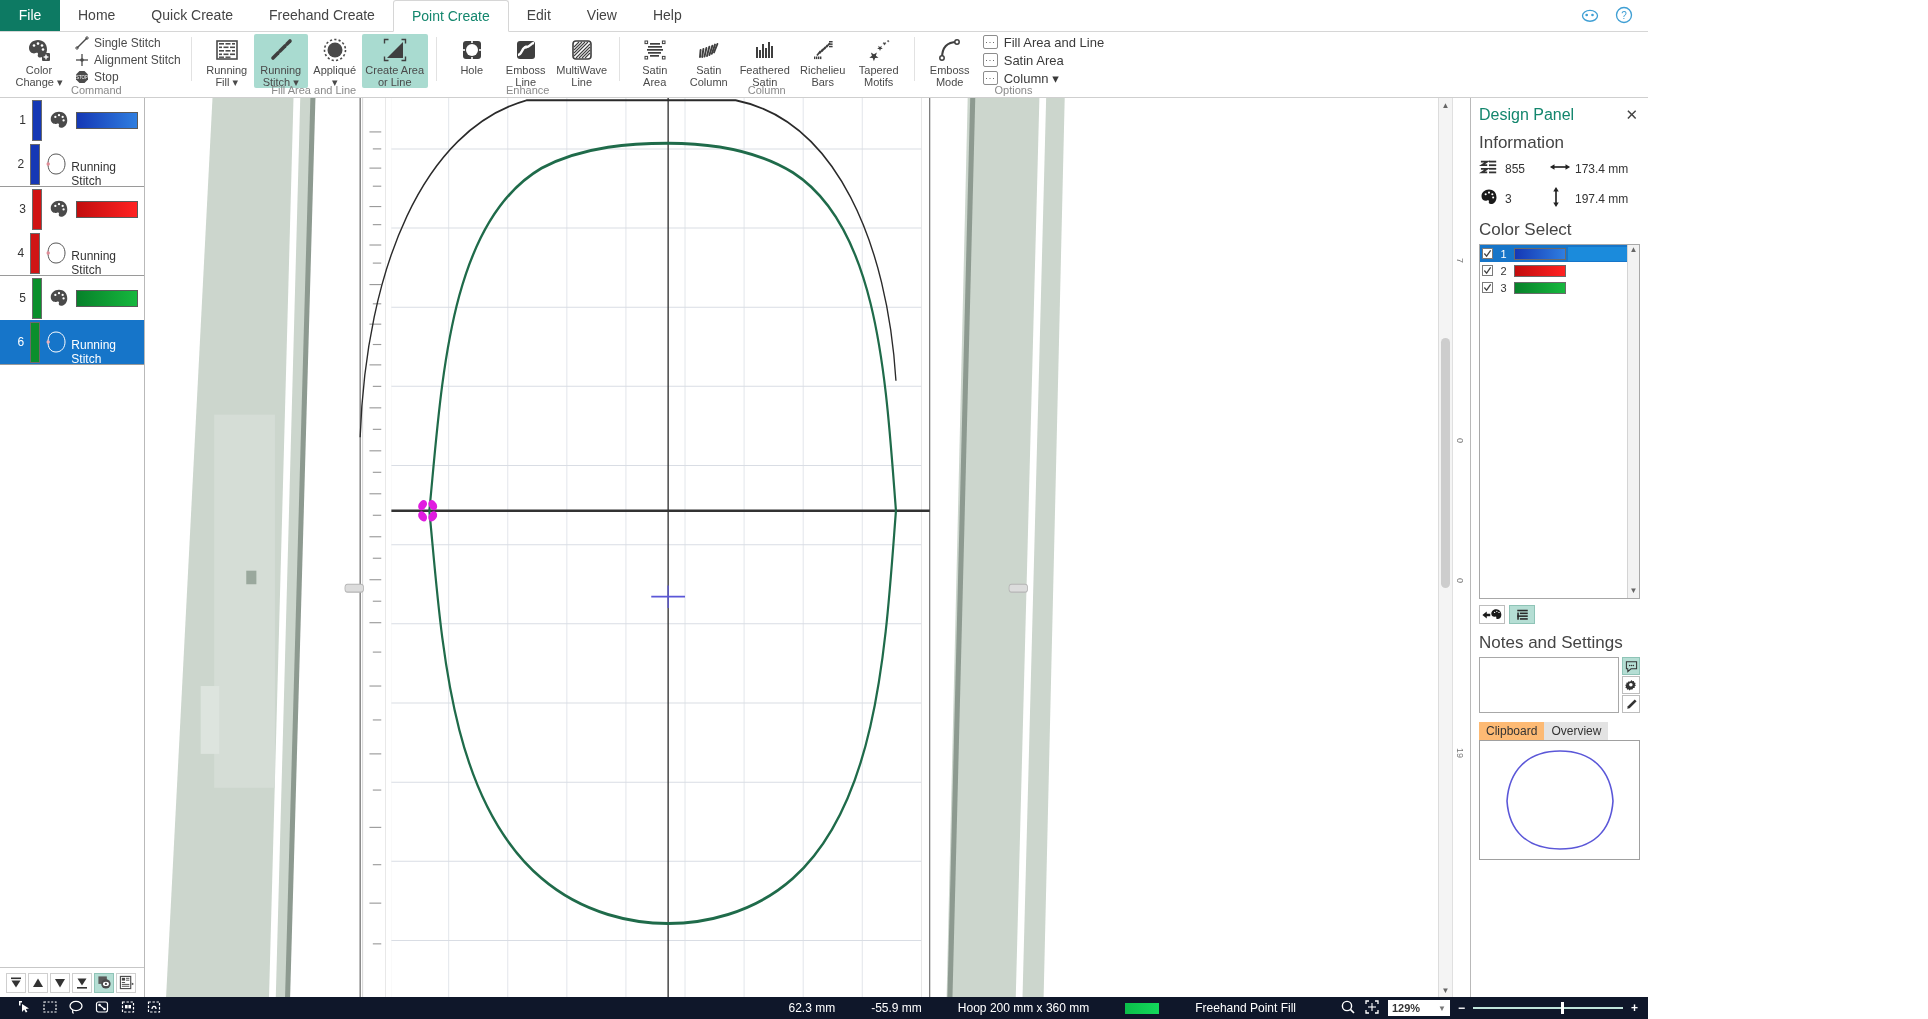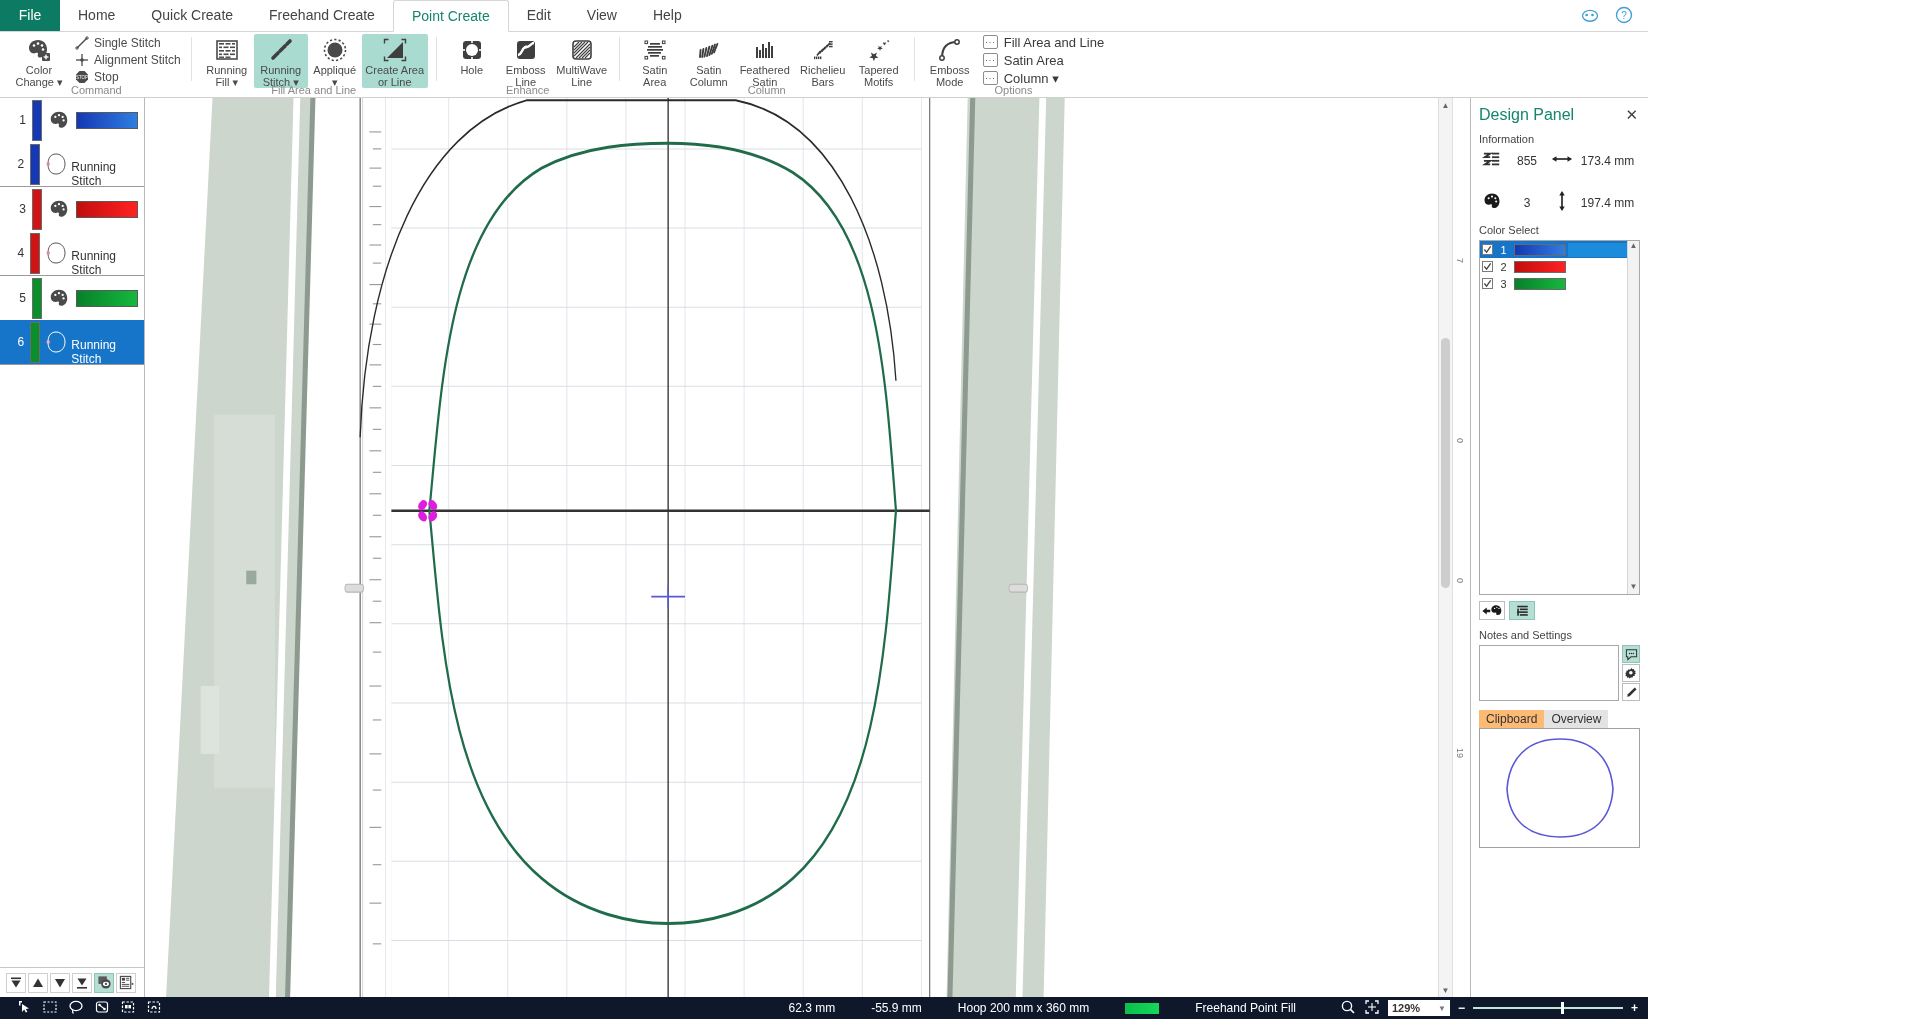--- a/index.html
+++ b/index.html
@@ -83,23 +83,23 @@
   .vs-arrow{ height:14px; display:flex; align-items:center; justify-content:center;
              font-size:8px; color:#666; }
   .vs-thumb{ position:absolute; left:2px; right:2px; top:240px; height:250px;
              background:#cdcdcd; border-radius:5px; }
 
   
   .rightpane{ width:178px; border-left:1px solid #b9b9b9; background:#fff;
               display:flex; flex-direction:column; padding:8px 8px 0 8px; position:relative; }
   .dp-title{ color:#13866d; font-size:16px; }
   .dp-close{ position:absolute; right:10px; top:8px; font-size:15px; color:#444; }
-  .sect-label{ font-size:11px; color:#444; margin-top:9px; }
+  .sect-label{ font-size:17px; color:#444; margin-top:9px; }
   .info-grid{ display:grid; grid-template-columns:26px 44px 26px auto; align-items:center;
-              row-gap:19px; margin-top:5px;text-align:center; }
+              row-gap:7px; margin-top:5px; }
   .info-val{ font-size:12px; color:#333; }
   .colorlist{ margin-top:4px; border:1px solid #a8a8a8; height:355px; position:relative;
               background:#fff; }
   .crow{ height:17px; display:flex; align-items:center; padding:1px 2px; gap:4px; }
   .crow.sel{ background:#1675c9; }
   .cbox{ width:11px; height:11px; border:1px solid #7a7a7a; background:#fff;
          display:flex; align-items:center; justify-content:center; }
   .cnum{ width:13px; text-align:center; font-size:11px; color:#333; }
   .crow.sel .cnum{ color:#fff; }
   .cswatch{ width:52px; height:12px; border:1px solid #6a6a6a; }

